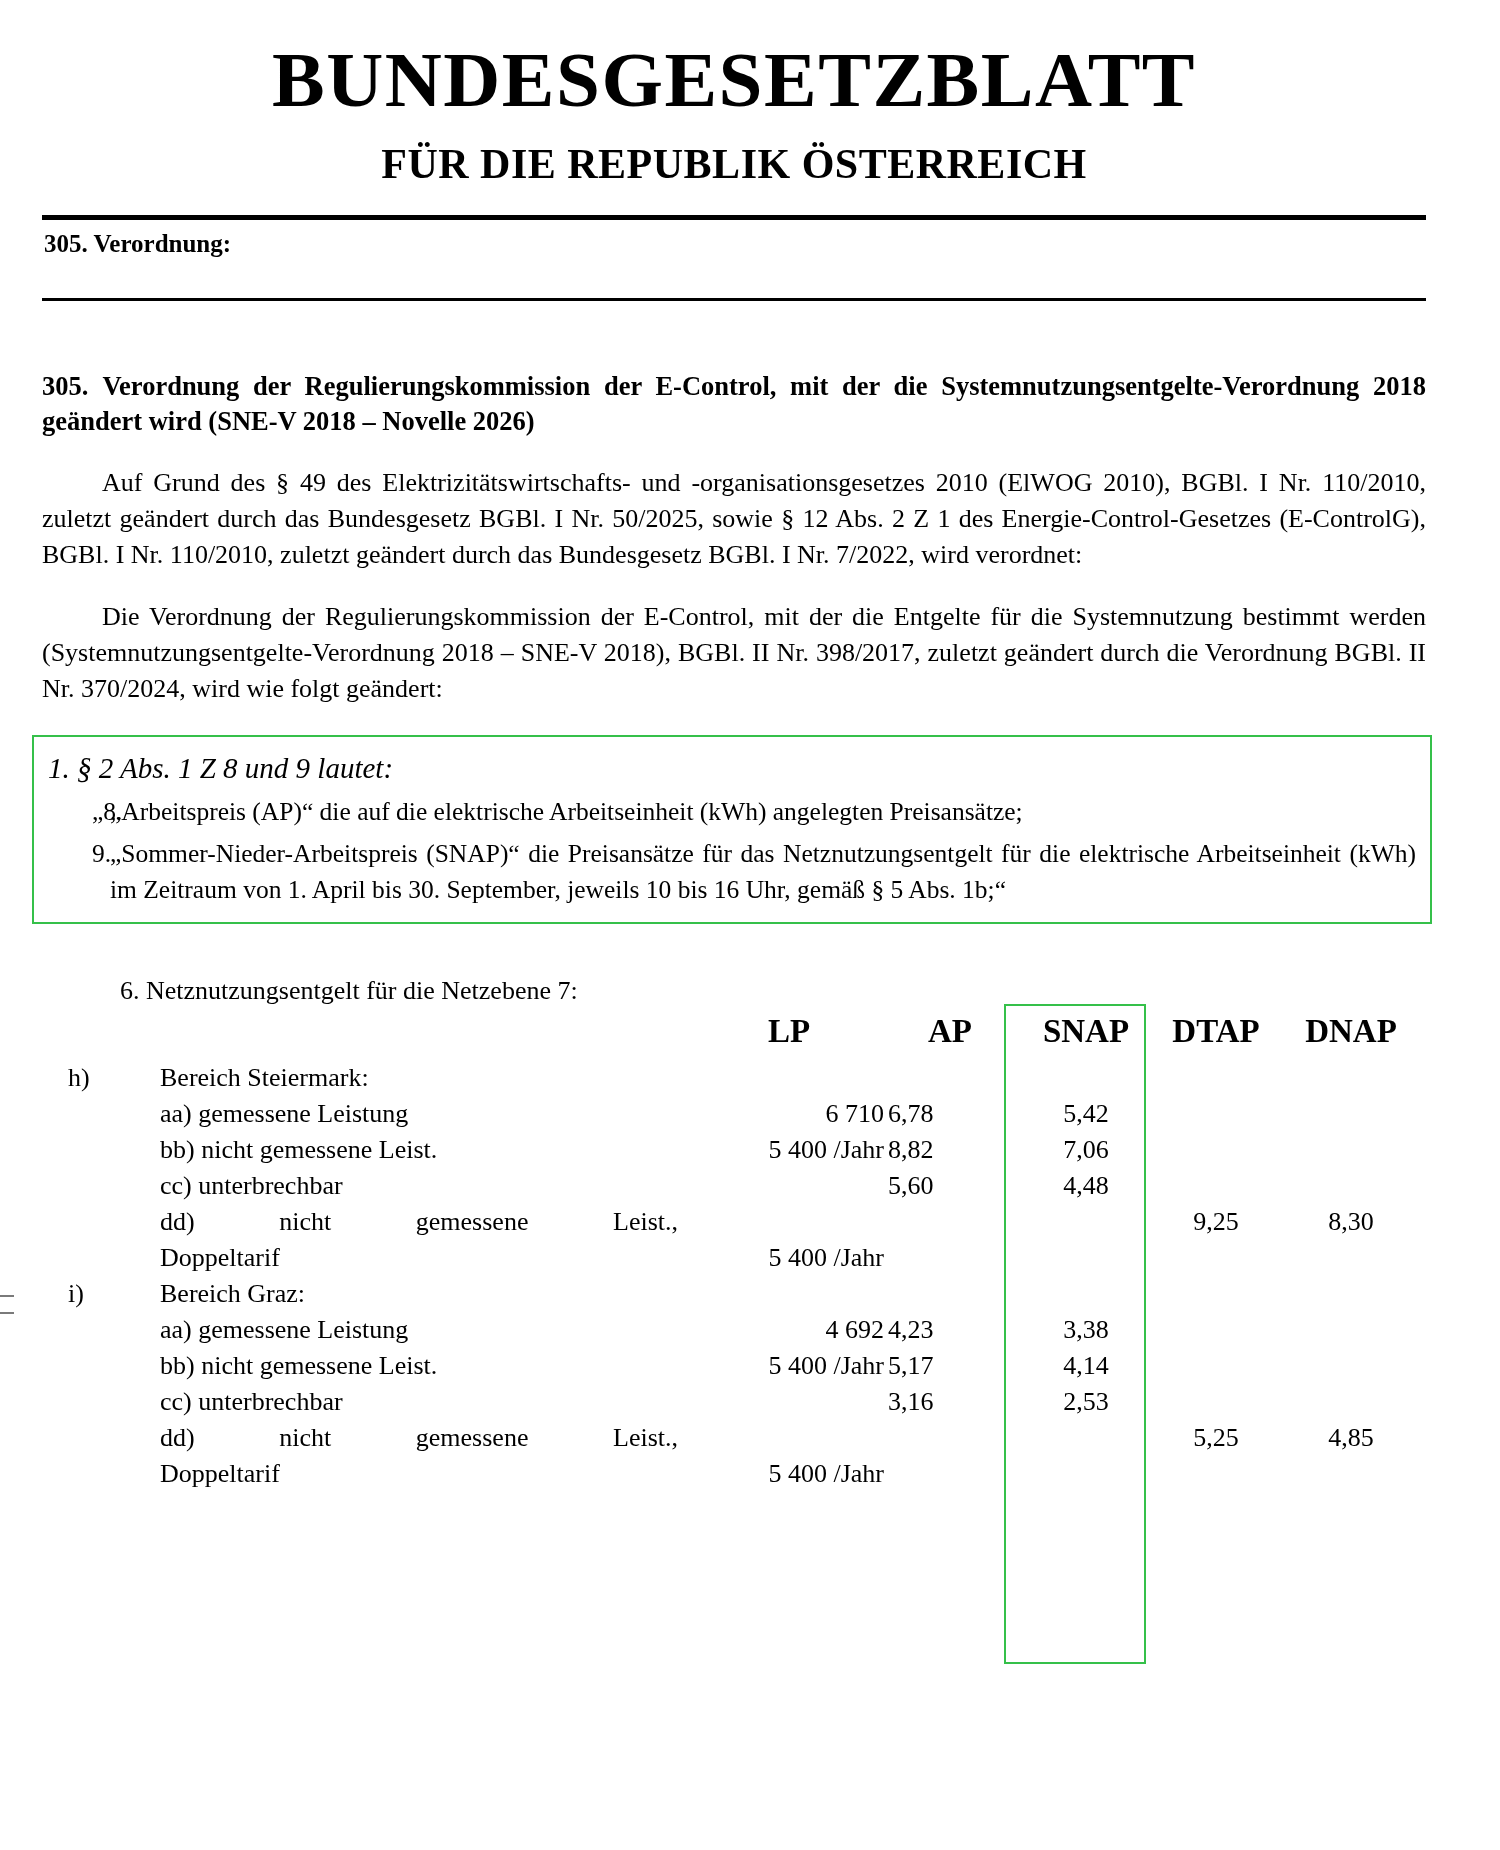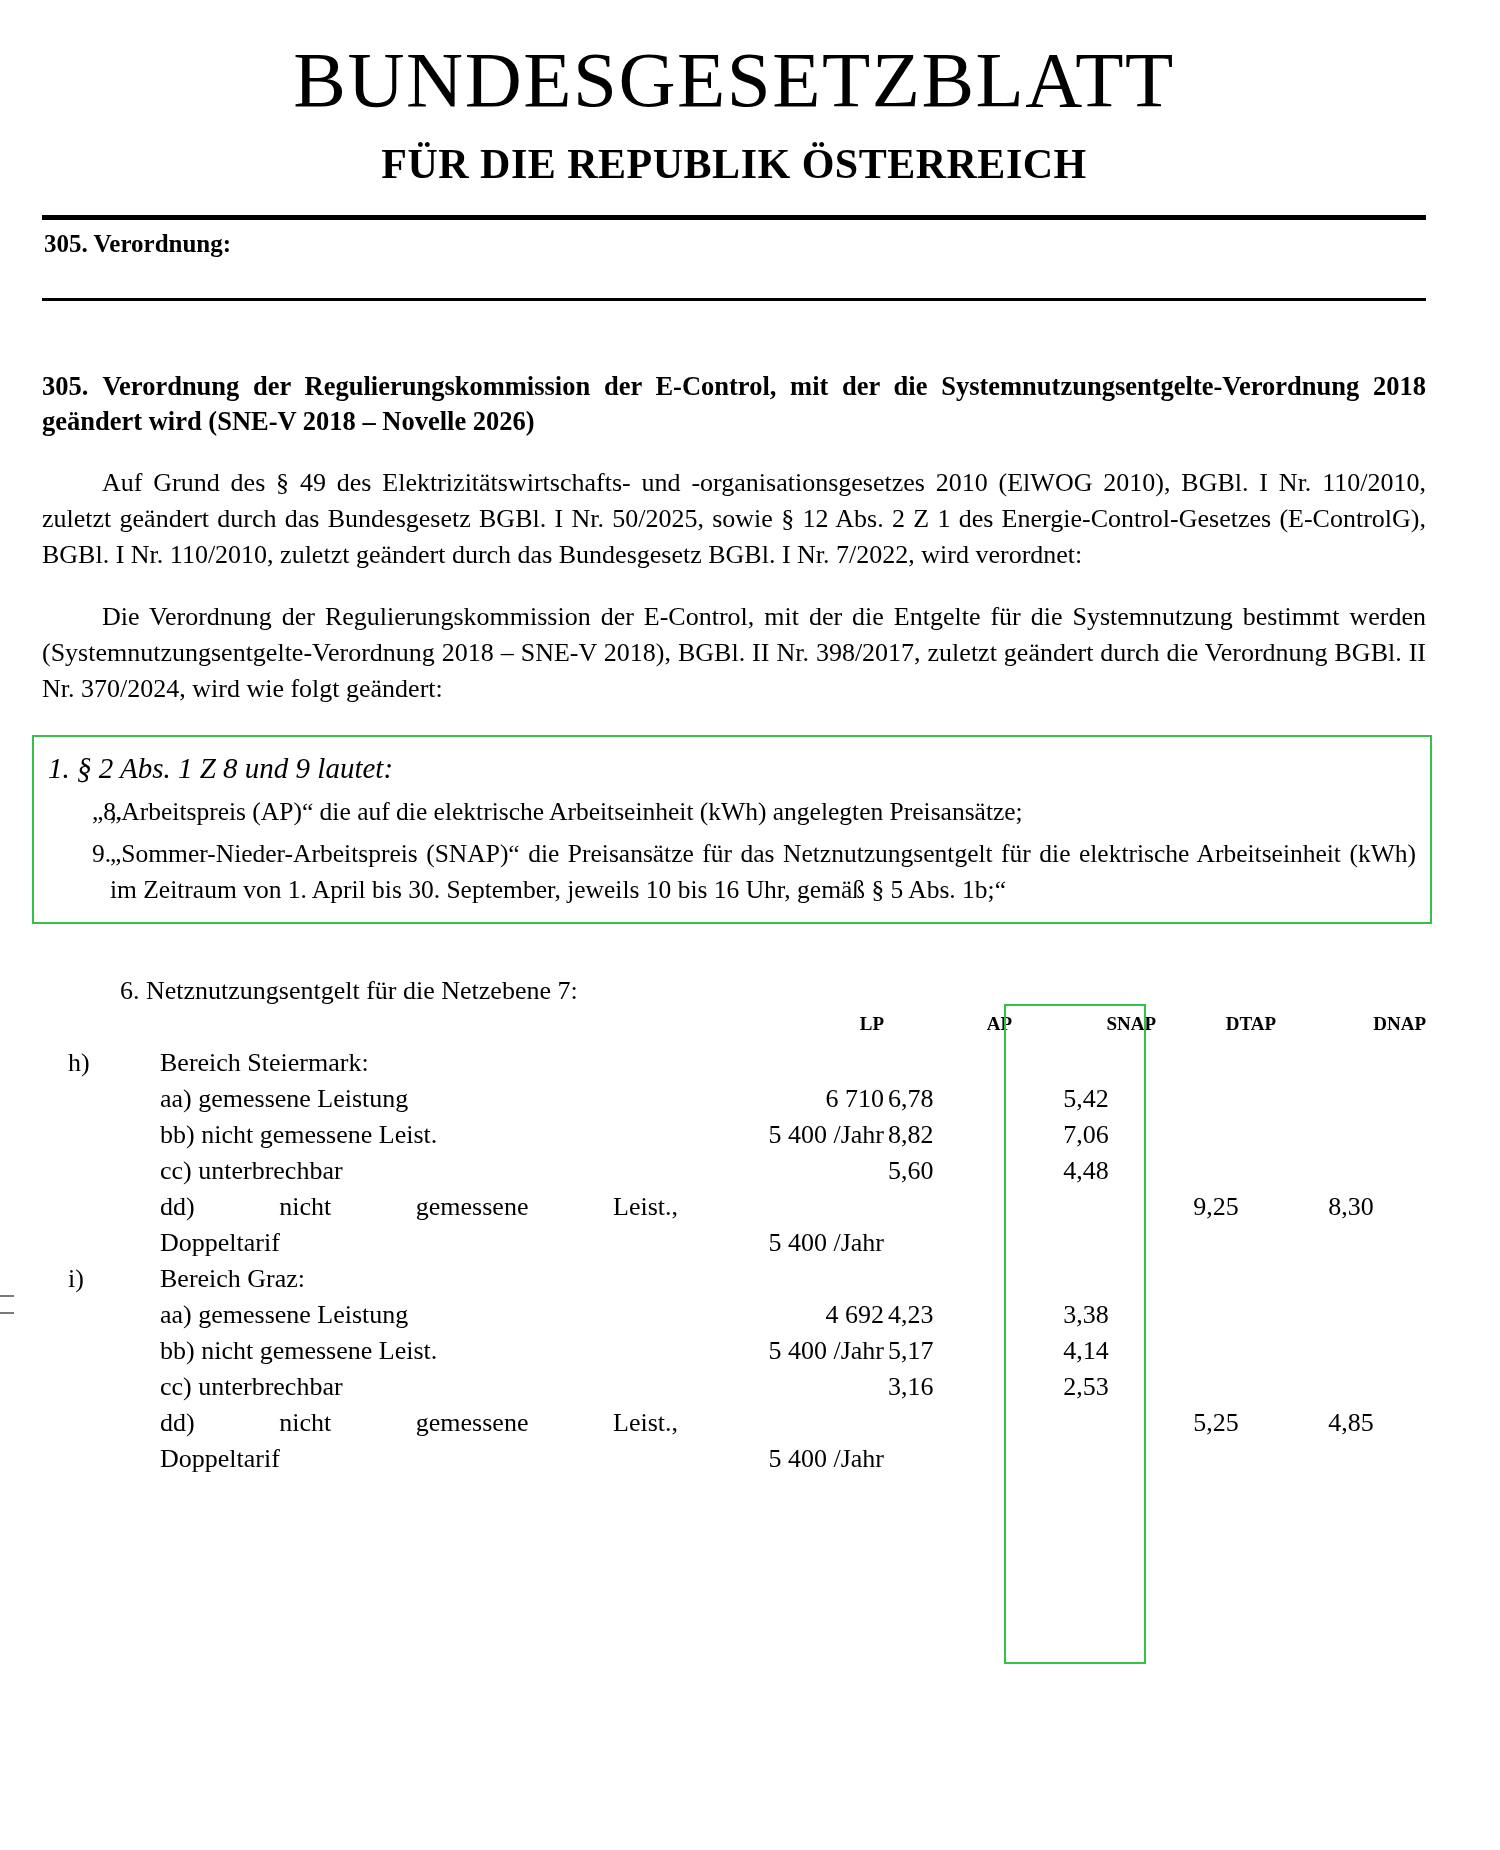--- a/index.html
+++ b/index.html
@@ -18,21 +18,21 @@
     width: 1500px;
     min-height: 1850px;
     box-sizing: border-box;
     padding: 26px 74px 20px 42px;
     position: relative;
   }
 
   
   .masthead-title {
     text-align: center;
-    font-weight: normal;
+    font-weight: bold;
     font-size: 79px;
     letter-spacing: 1.5px;
     line-height: 1.0;
     margin: 14px 0 0 0;
     white-space: nowrap;
   }
   .masthead-sub {
     text-align: center;
     font-weight: bold;
     font-size: 42px;
@@ -145,23 +145,22 @@
   .c-label     { width: 68px;  text-align: left; padding-left: 50px !important; white-space: nowrap;}
   .c-desc      { text-align: left; }
   .c-lp        { width: 190px; text-align: right; white-space: nowrap; padding-right: 4px !important;}
   .c-ap        { width: 118px; text-align: left; padding-right: 10px !important; }
   .c-snap      { width: 140px; text-align: center; }
   .c-dtap      { width: 120px; text-align: center; }
   .c-dnap      { width: 150px; text-align: center; }
 
   table.tariff thead th {
     font-weight: bold;
-    font-size: 19px;
+    font-size: 33px;
     padding-bottom: 10px;
-    text-align: right;
   }
   .hdr-lp   { text-align: center; }
   .hdr-ap   { text-align: center; padding-right: 4px !important;}
   .hdr-snap { text-align: center; }
   .hdr-dtap { text-align: center; }
   .hdr-dnap { text-align: center; }
 
   .grp-row td { padding-top: 10px; }
   .grp-label { padding-left: 26px !important; }
 

